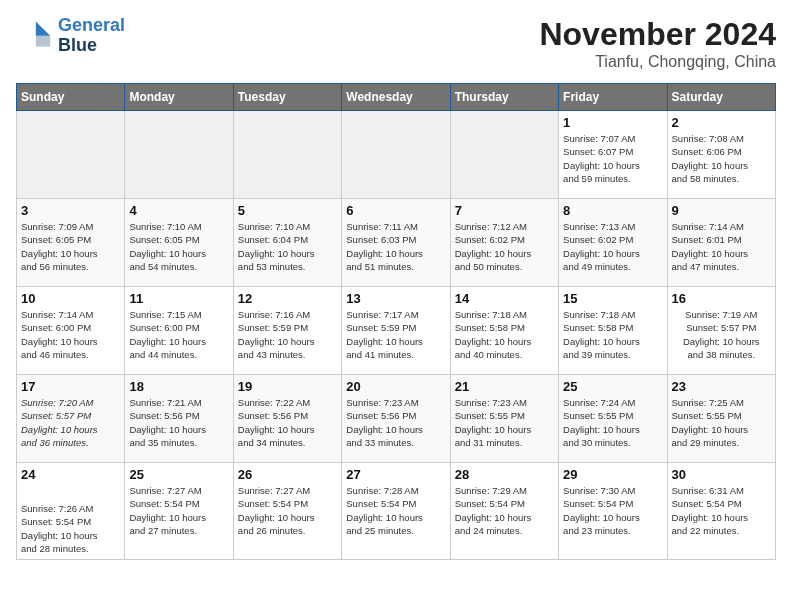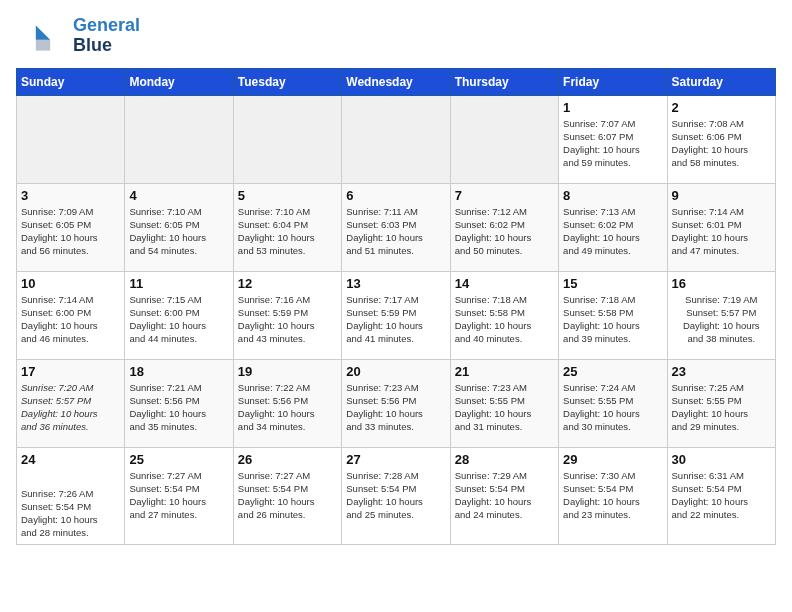--- a/index.html
+++ b/index.html
@@ -11,22 +11,22 @@
       padding: 16px;
     }
     .header {
       display: flex;
       justify-content: space-between;
       align-items: flex-start;
       margin-bottom: 12px;
     }
     .logo {
       display: flex;
-      align-items: flex-end;
-      gap: 21px;
+      align-items: flex-start;
+      gap: 6px;
     }
     .logo-text {
       font-size: 18px;
       font-weight: bold;
       color: #1a3a5c;
       line-height: 1.1;
     }
     .logo-text span {
       color: #2e7bc4;
     }
@@ -45,21 +45,21 @@
     .subtitle {
       font-size: 16px;
       color: #555;
     }
     .calendar {
       width: 100%;
       border-collapse: collapse;
       table-layout: fixed;
     }
     .calendar th {
-      background: #1d4ed8;
+      background: #737373;
       color: #fff;
       font-size: 12px;
       font-weight: bold;
       padding: 6px 4px;
       text-align: left;
       border: 1px solid #1a5a9a;
     }
     .calendar td {
       border: 1px solid #ccc;
       vertical-align: top;
@@ -98,20 +98,24 @@
   <div class="logo">
     <svg class="logo-icon" viewBox="0 0 40 40">
       <polygon points="22,6 38,22 22,22" fill="#2e7bc4"></polygon>
       <polygon points="22,22 38,22 38,34 22,34" fill="#1a3a5c" opacity="0.3"></polygon>
     </svg>
     <div class="logo-text">
       <div><span>General</span></div>
       <div style="color:#1a3a5c;">Blue</div>
     </div>
   </div>
+  <div class="title-area">
+    <div class="month-title">November 2024</div>
+    <div class="subtitle">Tianfu, Chongqing, China</div>
+  </div>
 </div>
 
 <table class="calendar">
   <thead>
     <tr>
     <th>Sunday</th>
         <th>Monday</th>
         <th>Tuesday</th>
         <th>Wednesday</th>
         <th>Thursday</th>

